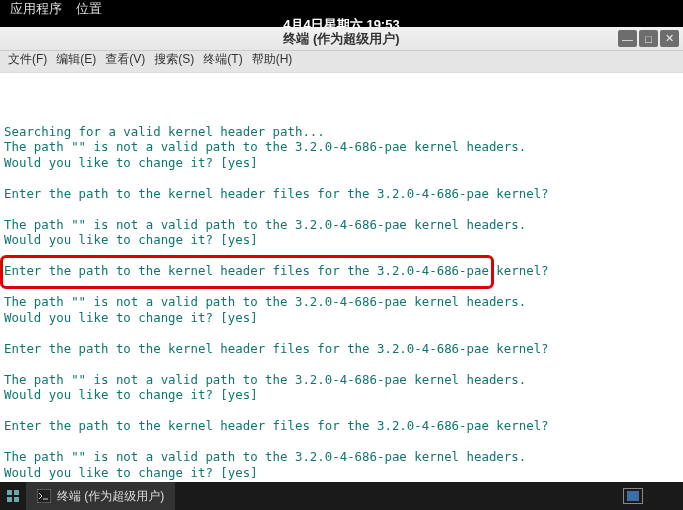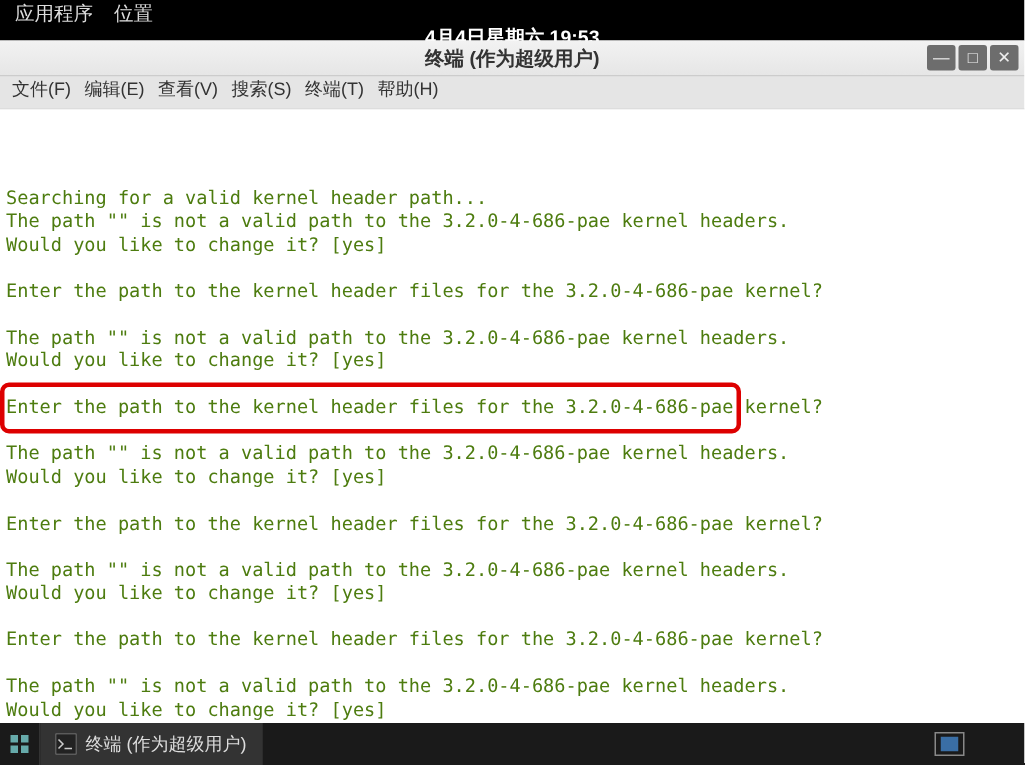--- a/index.html
+++ b/index.html
@@ -59,21 +59,21 @@
   color: #333;
   border-bottom: 1px solid #ddd;
 }
 .menubar span { cursor: pointer; }
 .terminal {
   background: #fff;
   padding: 4px 4px;
   font-family: "DejaVu Sans Mono", monospace;
   font-size: 12.4px;
   line-height: 15.5px;
-  color: #4d7c0f;
+  color: #0f766e;
   height: 408px;
   overflow: hidden;
   white-space: pre-wrap;
   position: relative;
 }
 .hl {
   position: absolute;
   border: 3px solid #d00;
   border-radius: 6px;
   pointer-events: none;

